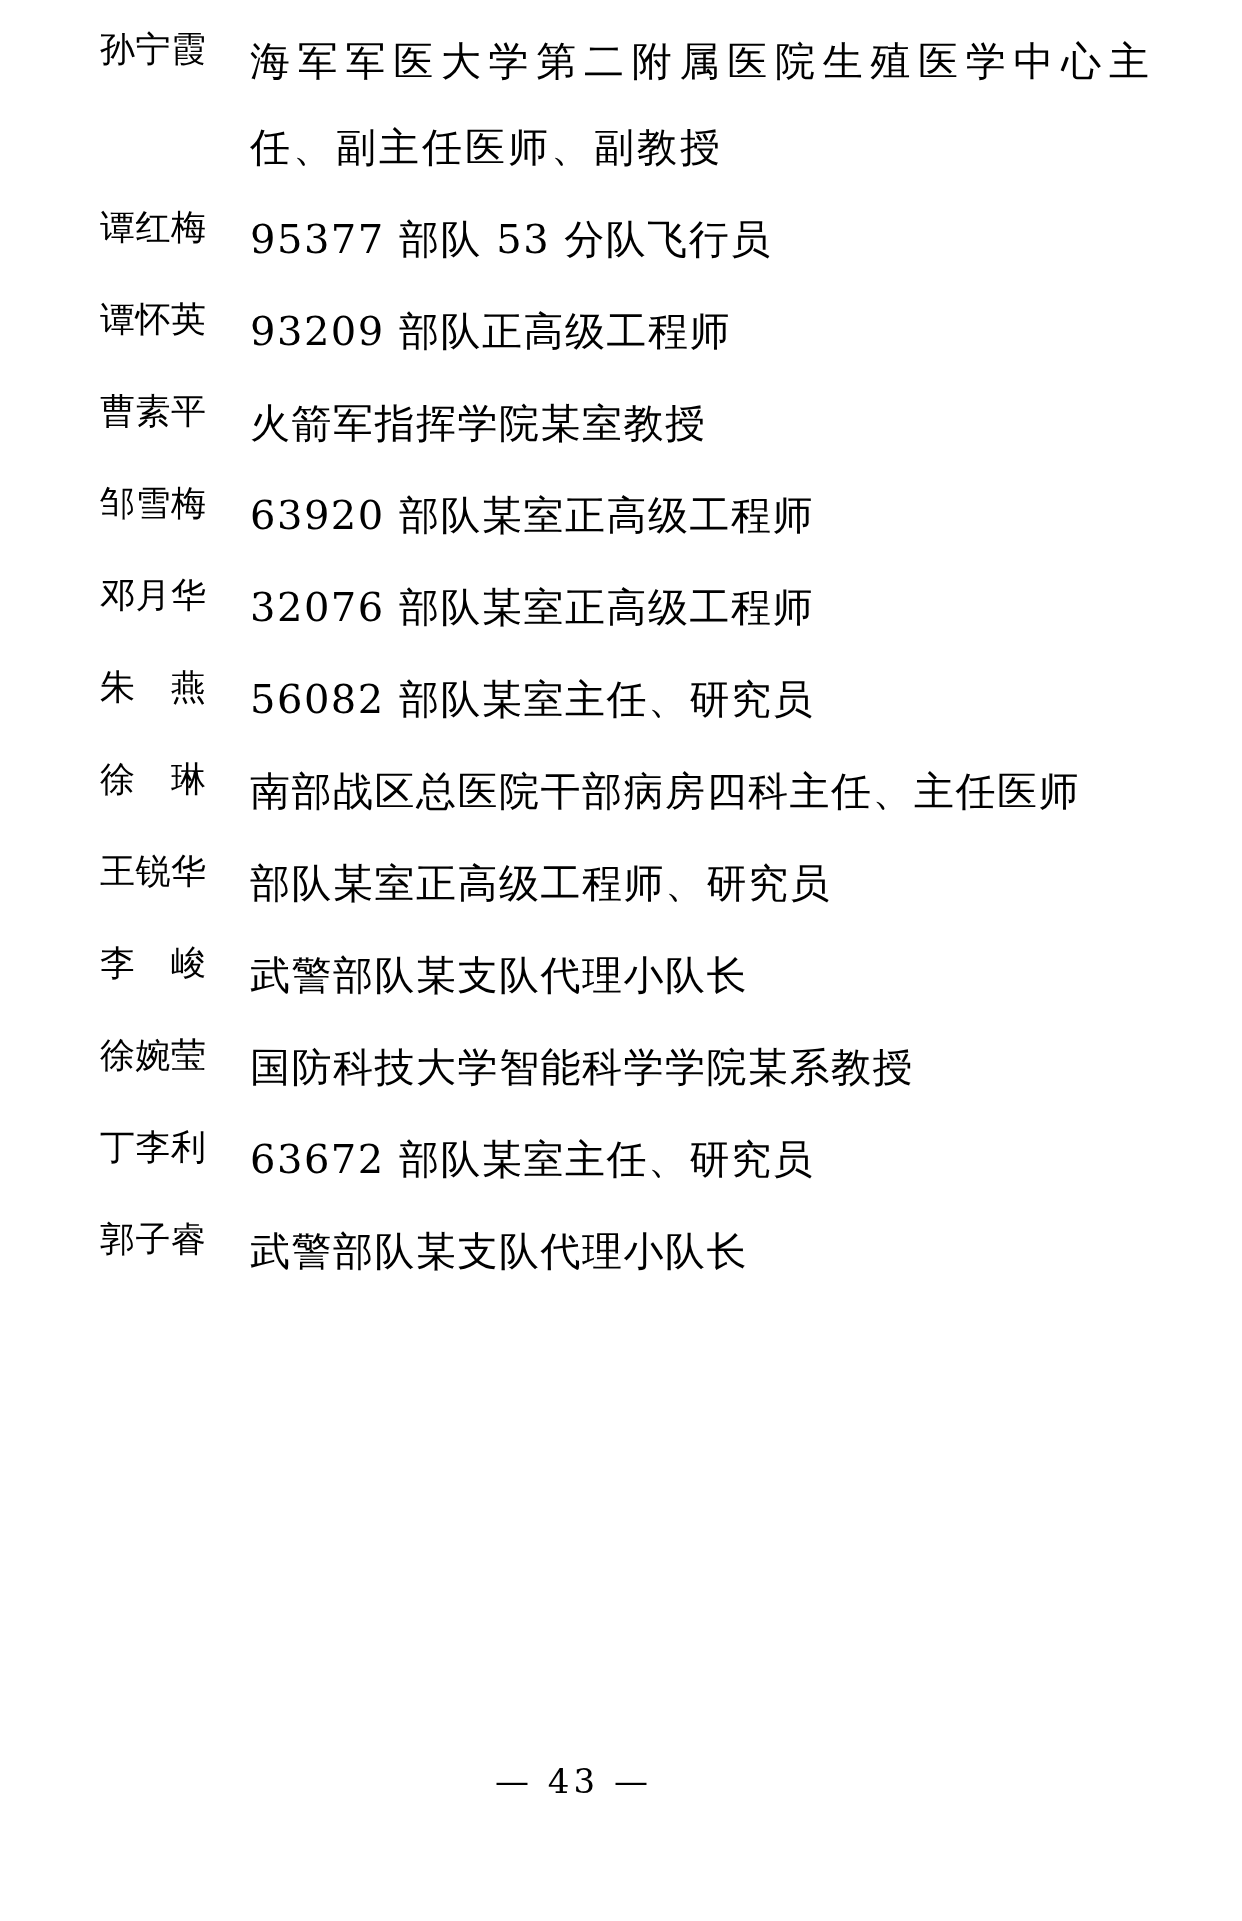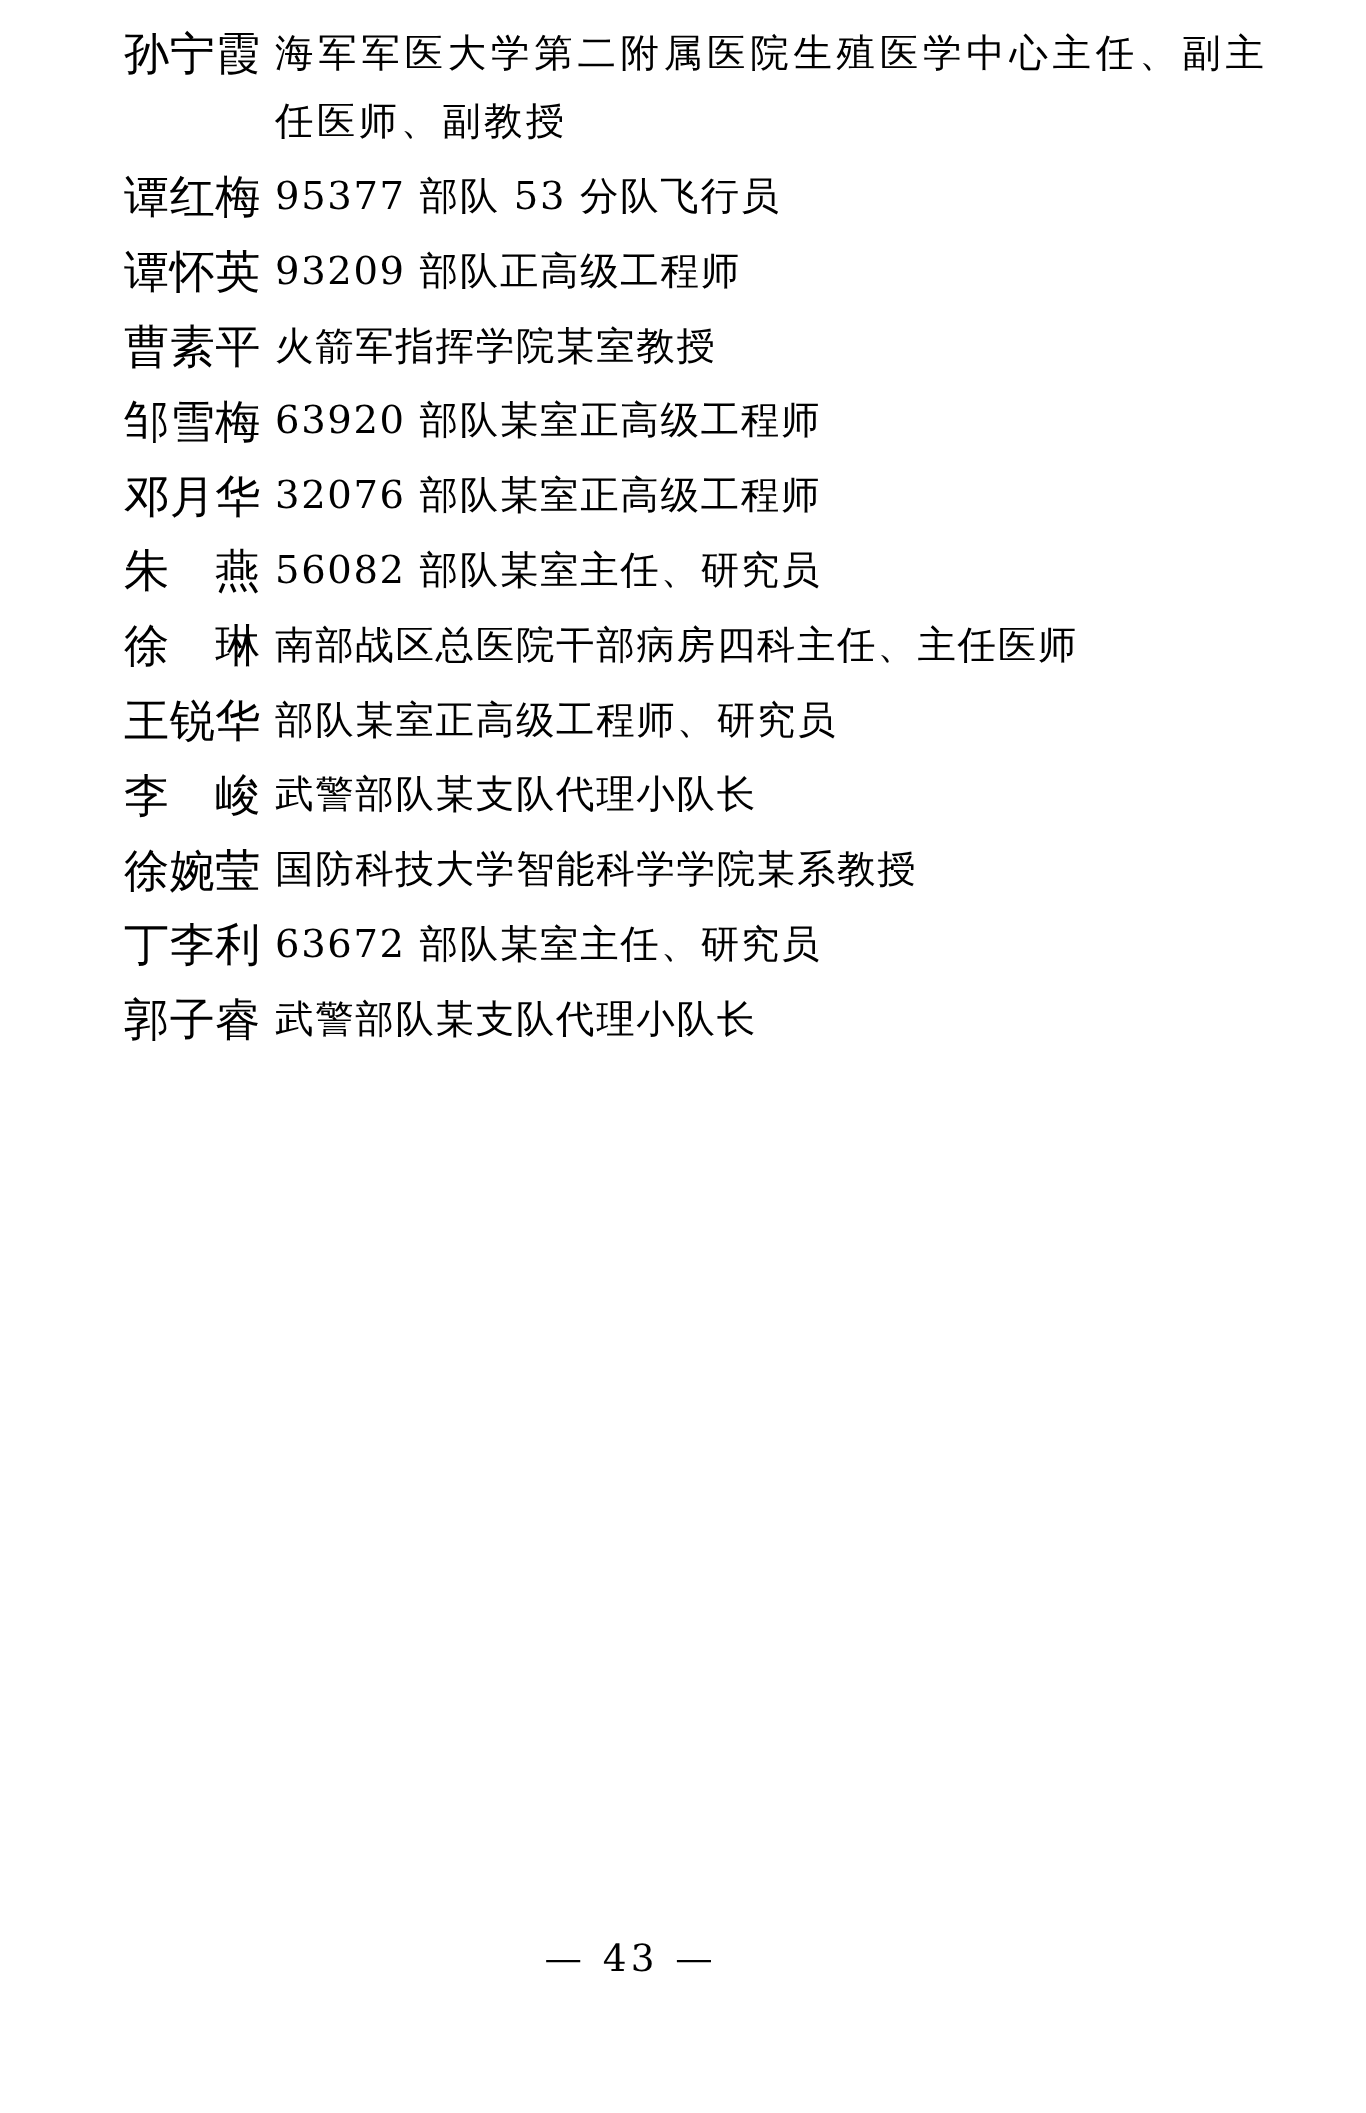--- a/index.html
+++ b/index.html
@@ -24,30 +24,29 @@
     right: 90px;
   }
   .entry {
     display: flex;
     align-items: flex-start;
     margin-bottom: 6px;
   }
   .name {
     flex: 0 0 auto;
     width: 150px;
-    font-size: 41px;
+    font-size: 35px;
     line-height: 62px;
     letter-spacing: 0.5px;
     white-space: pre;
-    text-align: center;
   }
   .title {
     flex: 1 1 auto;
-    font-size: 35px;
-    line-height: 62px;
+    font-size: 40px;
+    line-height: 86px;
     letter-spacing: 1.5px;
     text-align: justify;
     text-justify: inter-character;
   }
   .title.wrap {
     letter-spacing: 3px;
   }
   .footer {
     position: absolute;
     left: 0;

